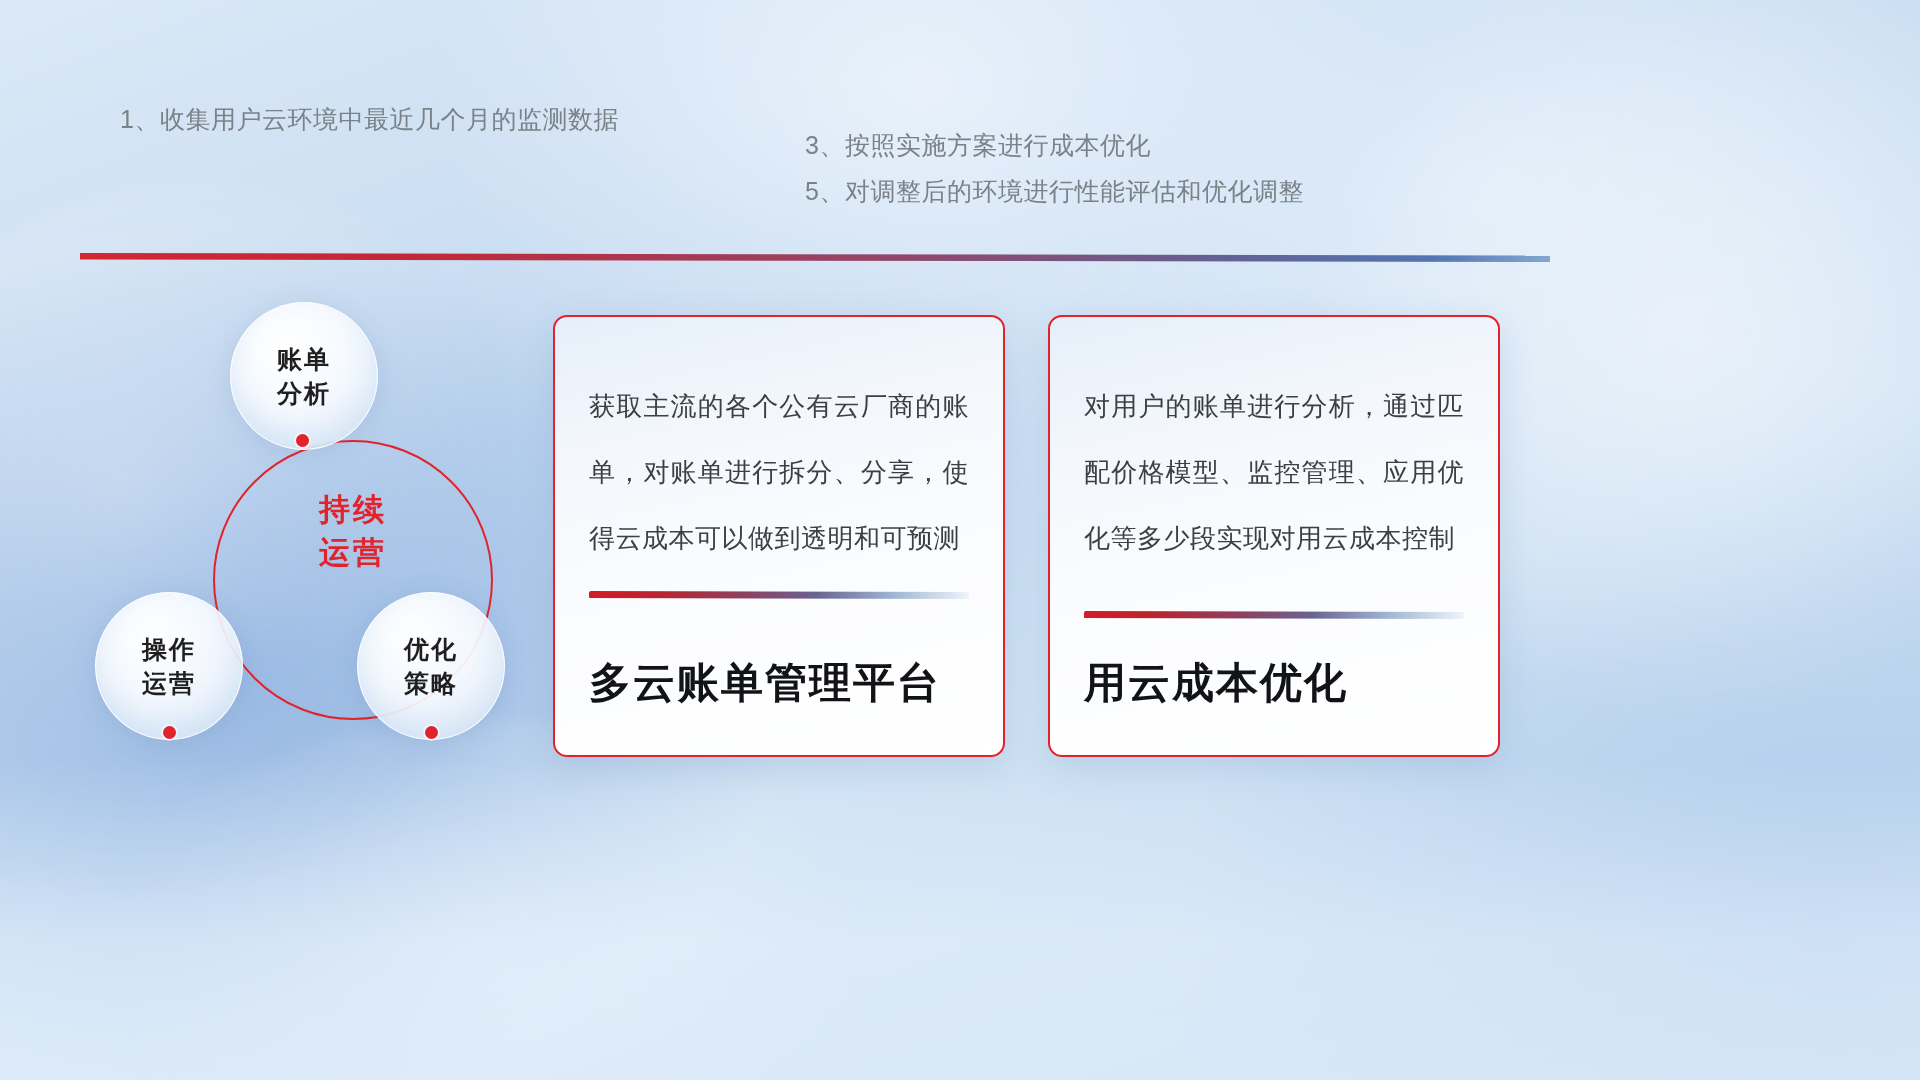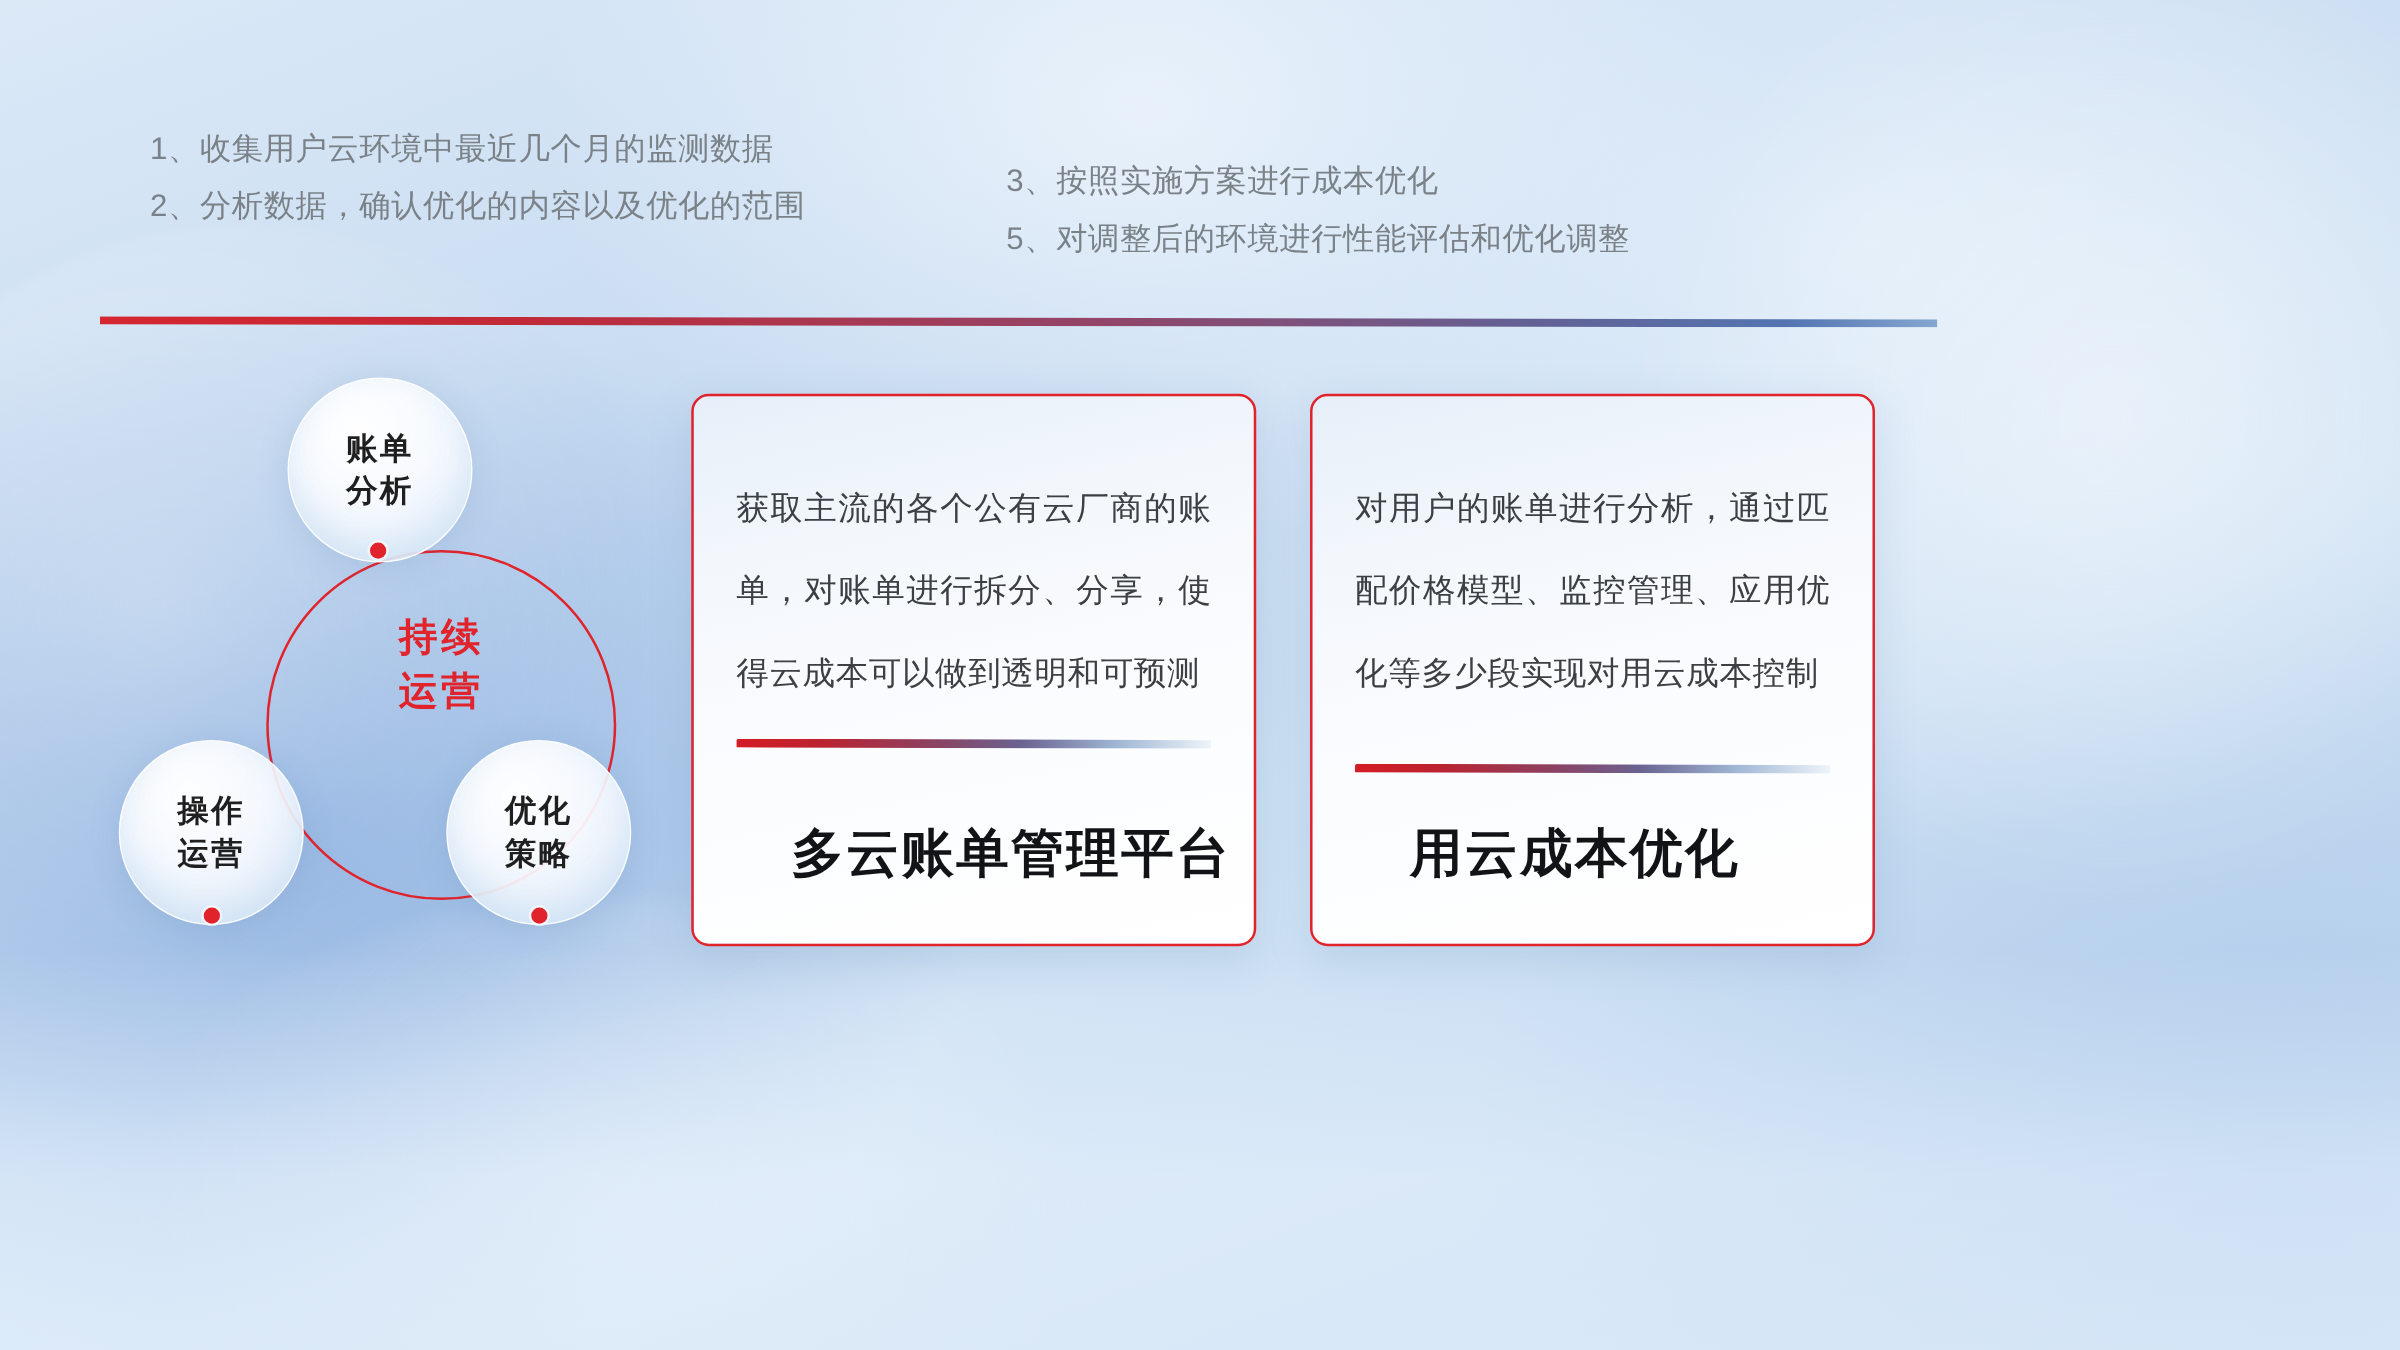--- a/index.html
+++ b/index.html
@@ -136,35 +136,33 @@
     height:8px; width:100%;
     border-radius:2px;
     background:linear-gradient(to right,#d51c25 0%,#bb2330 18%,#8b4263 42%,#6a6391 60%,#9fb6d4 80%,#eef4fa 100%);
     clip-path:polygon(0 0, 100% 14%, 100% 100%, 0 86%);
   }
   .card-title{
     font-size:42px; font-weight:700; color:#111316;
     letter-spacing:2px;
     padding:36px 0 44px 0;
     white-space:nowrap;
-    margin-left:44px;
   }
 </style>
 </head>
 <body>
 
 <div class="bg-base"></div>
 <div class="bg-soft1"></div>
 <div class="bg-soft2"></div>
 <div class="bg-soft3"></div>
 <div class="bg-sheen"></div>
 
 <div class="bullets-left">
   <div class="bullet">1、收集用户云环境中最近几个月的监测数据</div>
-  <div class="bullet">2、分析数据，确认优化的内容以及优化的范围</div>
 </div>
 
 <div class="bullets-right">
   <div class="bullet">3、按照实施方案进行成本优化</div>
   <div class="bullet">5、对调整后的环境进行性能评估和优化调整</div>
 </div>
 
 <div class="top-rule"></div>
 
 <div class="diagram">

